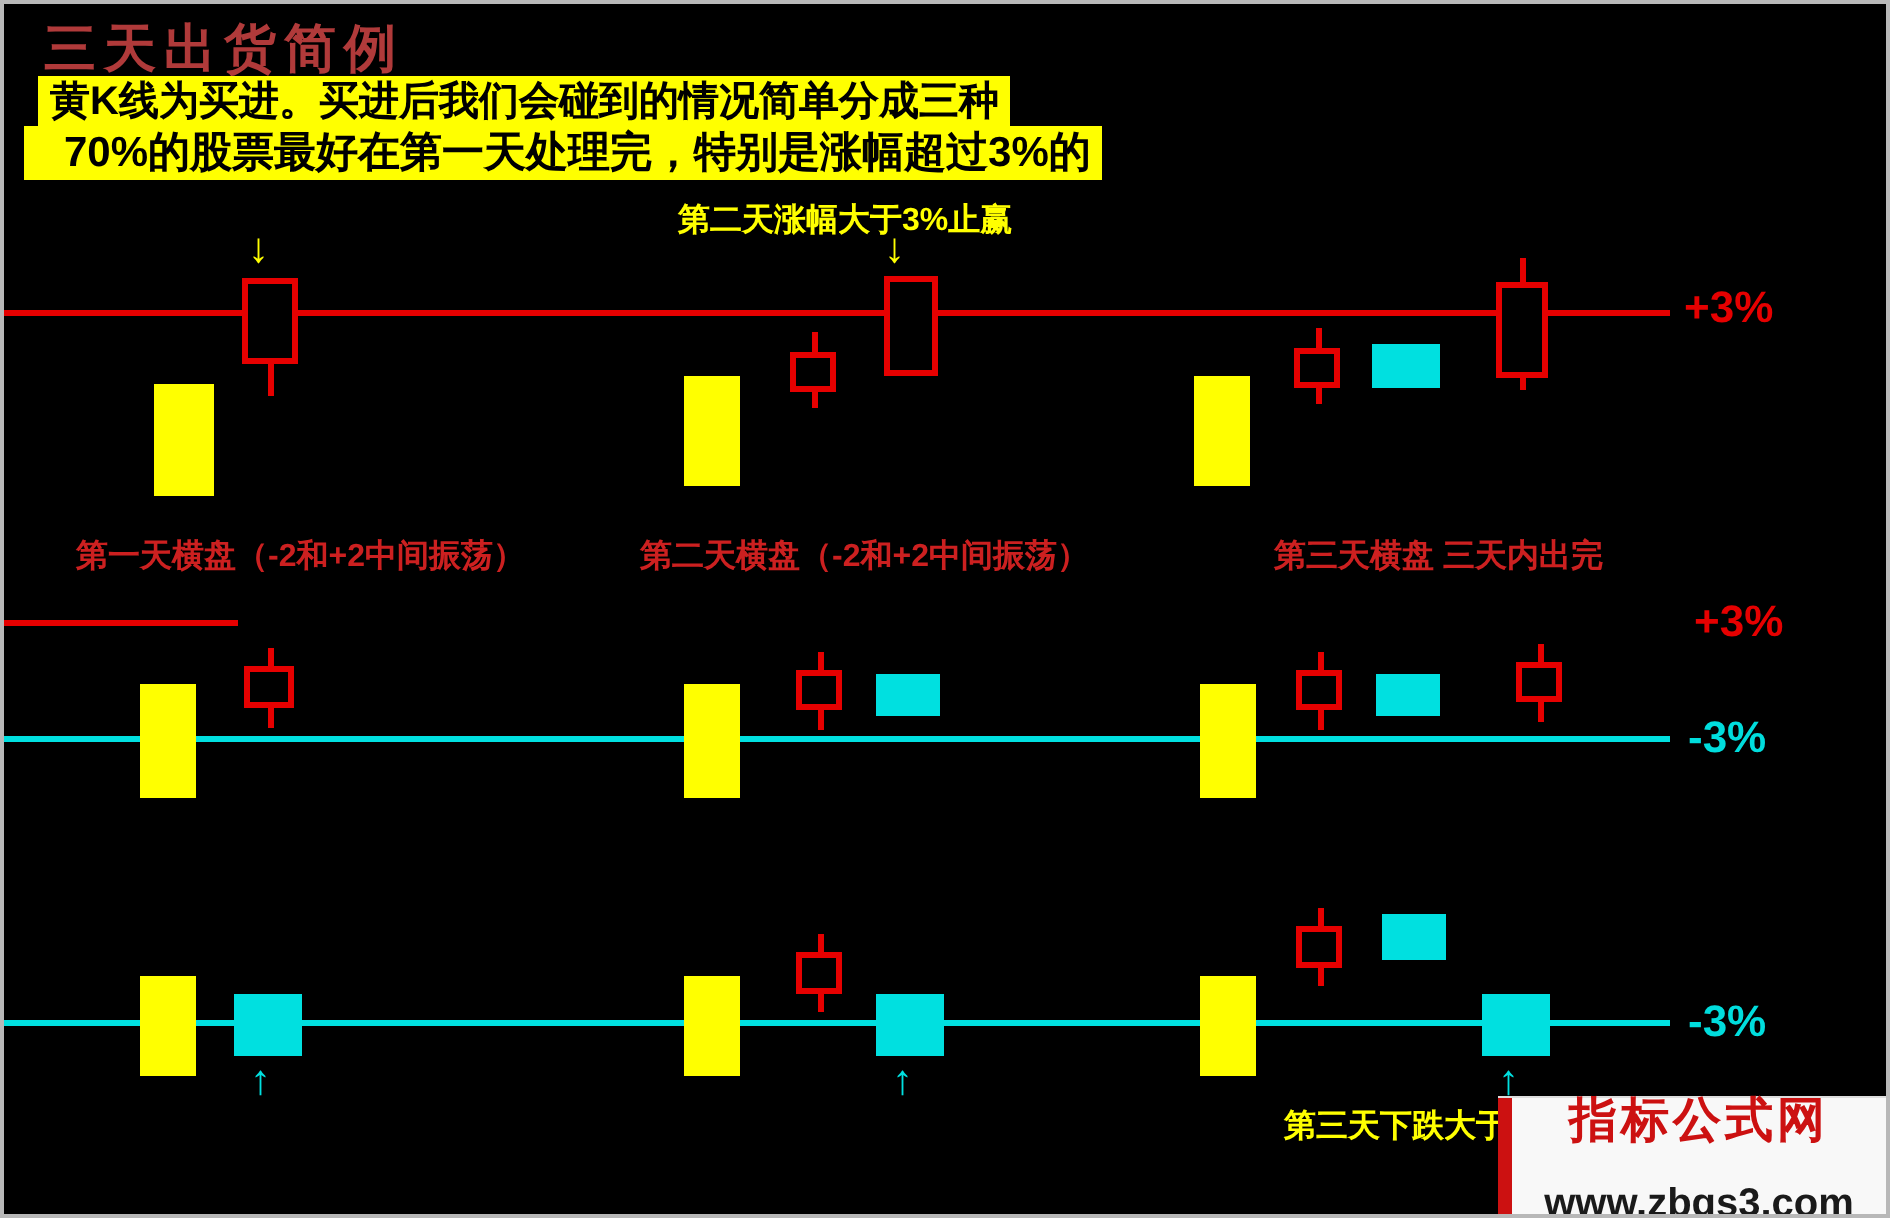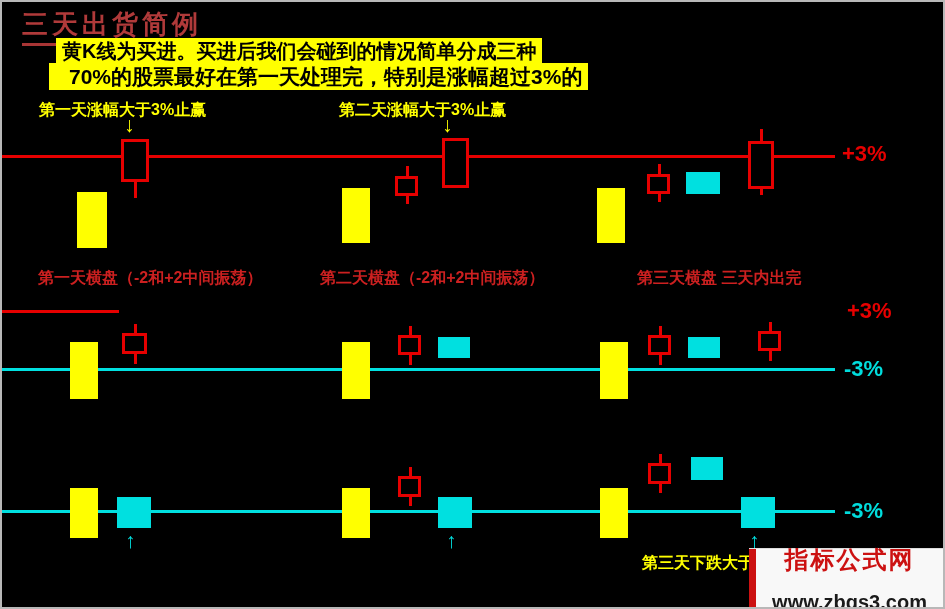--- a/index.html
+++ b/index.html
@@ -11,21 +11,20 @@
   }
   .title {
     position:absolute; left:20px; top:5px;
     color:#b03a3a; font-size:26px; font-weight:bold; letter-spacing:4px;
     border-bottom:3px solid #a83535; padding-bottom:1px; white-space:nowrap;
   }
   .strip {
     position:absolute; background:#ffff00; color:#000;
     font-weight:bold; font-size:20px; line-height:25px; padding:1px 6px;
     white-space:nowrap;
-    margin-left:37px;
   }
   .strip1 { left:17px; top:36px; }
   .strip2 { left:10px; top:61px; padding-left:20px; font-size:21px; }
   .ann { position:absolute; font-weight:bold; font-size:16px; white-space:nowrap; }
   .ann.yellow { color:#ffff00; }
   .ann.red { color:#cc2020; }
   .level { position:absolute; font-size:22px; font-weight:bold; white-space:nowrap; }
   .level.red { color:#e60000; }
   .level.cyan { color:#00dddd; }
   .hline { position:absolute; height:3px; }
@@ -44,21 +43,20 @@
 </head>
 <body>
 
 <div class="canvas">
 
   <div class="title">三天出货简例</div>
 
   <div class="strip strip1">黄K线为买进。买进后我们会碰到的情况简单分成三种</div>
   <div class="strip strip2">70%的股票最好在第一天处理完，特别是涨幅超过3%的</div>
 
-  <div class="ann yellow" style="left:37px;top:98px">第一天涨幅大于3%止赢</div>
   <div class="ann yellow" style="left:337px;top:98px">第二天涨幅大于3%止赢</div>
 
   <div class="ann red" style="left:36px;top:266px">第一天横盘（-2和+2中间振荡）</div>
   <div class="ann red" style="left:318px;top:266px">第二天横盘（-2和+2中间振荡）</div>
   <div class="ann red" style="left:635px;top:266px">第三天横盘 三天内出完</div>
 
   <div class="ann yellow" style="left:640px;top:551px">第三天下跌大于3%止损</div>
 
   <div class="level red" style="left:840px;top:139px">+3%</div>
   <div class="level red" style="left:845px;top:296px">+3%</div>

